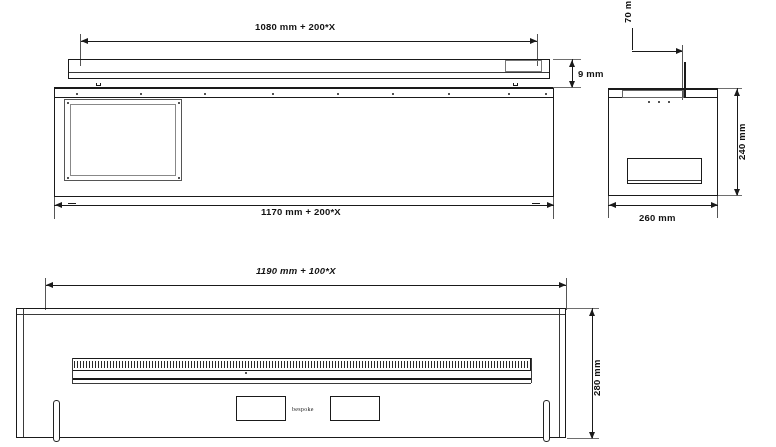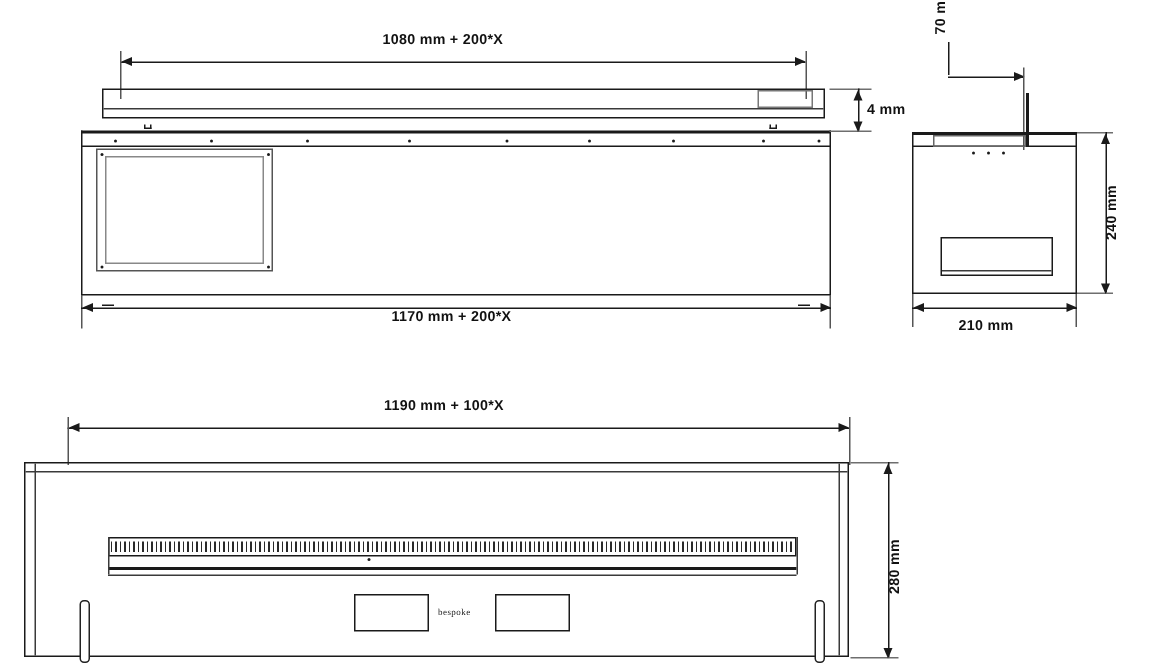--- a/index.html
+++ b/index.html
@@ -157,21 +157,21 @@
   <div class="line h" style="left:54px; top:205px; width:500px;"></div>
   <div class="arrow arr-left" style="left:55px; top:202px;"></div>
   <div class="arrow arr-right" style="left:547px; top:202px;"></div>
   <div class="dimtext" style="left:255px; top:206px; background:#fff; padding:0 6px;">1170 mm + 200*X</div>
 
   <div class="line h light" style="left:553px; top:59px; width:28px;"></div>
   <div class="line h light" style="left:553px; top:87px; width:28px;"></div>
   <div class="line v" style="left:572px; top:59px; height:28px;"></div>
   <div class="arrow arr-up" style="left:569px; top:60px;"></div>
   <div class="arrow arr-down" style="left:569px; top:81px;"></div>
-  <div class="dimtext" style="left:578px; top:68px;">4 mm</div>
+  <div class="dimtext" style="left:578px; top:68px;">9 mm</div>
 
   <div class="dimtext vert" style="left:622px; top:23px;">70 mm</div>
   <div class="line v" style="left:632px; top:28px; height:22px;"></div>
   <div class="line h" style="left:632px; top:51px; width:50px;"></div>
   <div class="arrow arr-right" style="left:676px; top:48px;"></div>
   <div class="line v" style="left:682px; top:45px; height:55px; background:#555;"></div>
 
   <div class="line h" style="left:608px; top:88px; width:110px; height:2px;"></div>
   <div class="line h" style="left:608px; top:97px; width:110px;"></div>
   <div class="line v" style="left:608px; top:88px; height:108px;"></div>
@@ -193,23 +193,23 @@
   <div class="line v" style="left:737px; top:88px; height:107px;"></div>
   <div class="arrow arr-up" style="left:734px; top:89px;"></div>
   <div class="arrow arr-down" style="left:734px; top:189px;"></div>
   <div class="dimtext vert" style="left:736px; top:160px;">240 mm</div>
 
   <div class="line v" style="left:608px; top:196px; height:22px; background:#555;"></div>
   <div class="line v" style="left:717px; top:196px; height:22px; background:#555;"></div>
   <div class="line h" style="left:608px; top:205px; width:110px;"></div>
   <div class="arrow arr-left" style="left:609px; top:202px;"></div>
   <div class="arrow arr-right" style="left:711px; top:202px;"></div>
-  <div class="dimtext" style="left:639px; top:212px;">210 mm</div>
-
-  <div class="dimtext" style="left:256px; top:265px;">1190 mm + 100*X</div>
+  <div class="dimtext" style="left:639px; top:212px;">260 mm</div>
+
+  <div class="dimtext" style="left:256px; top:265px;font-style:italic;">1190 mm + 100*X</div>
   <div class="line h" style="left:45px; top:285px; width:521px;"></div>
   <div class="arrow arr-left" style="left:46px; top:282px;"></div>
   <div class="arrow arr-right" style="left:559px; top:282px;"></div>
   <div class="line v" style="left:45px; top:278px; height:32px; background:#555;"></div>
   <div class="line v" style="left:566px; top:278px; height:32px; background:#555;"></div>
 
   <div class="box" style="left:16px; top:308px; width:550px; height:130px;"></div>
   <div class="line h thin" style="left:17px; top:314px; width:548px;"></div>
   <div class="line v thin" style="left:23px; top:309px; height:128px;"></div>
   <div class="line v thin" style="left:559px; top:309px; height:128px;"></div>

